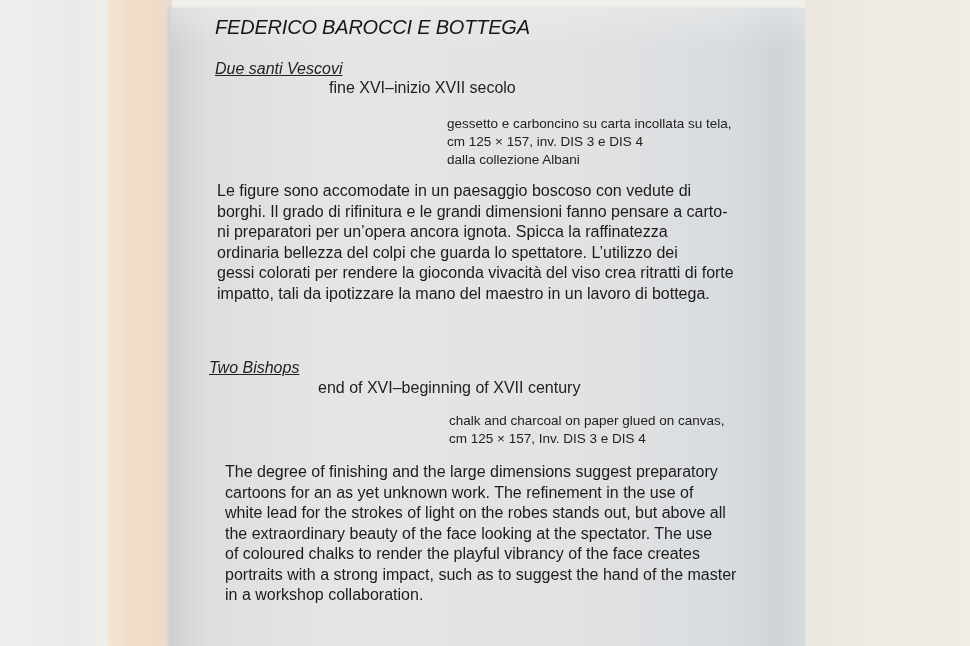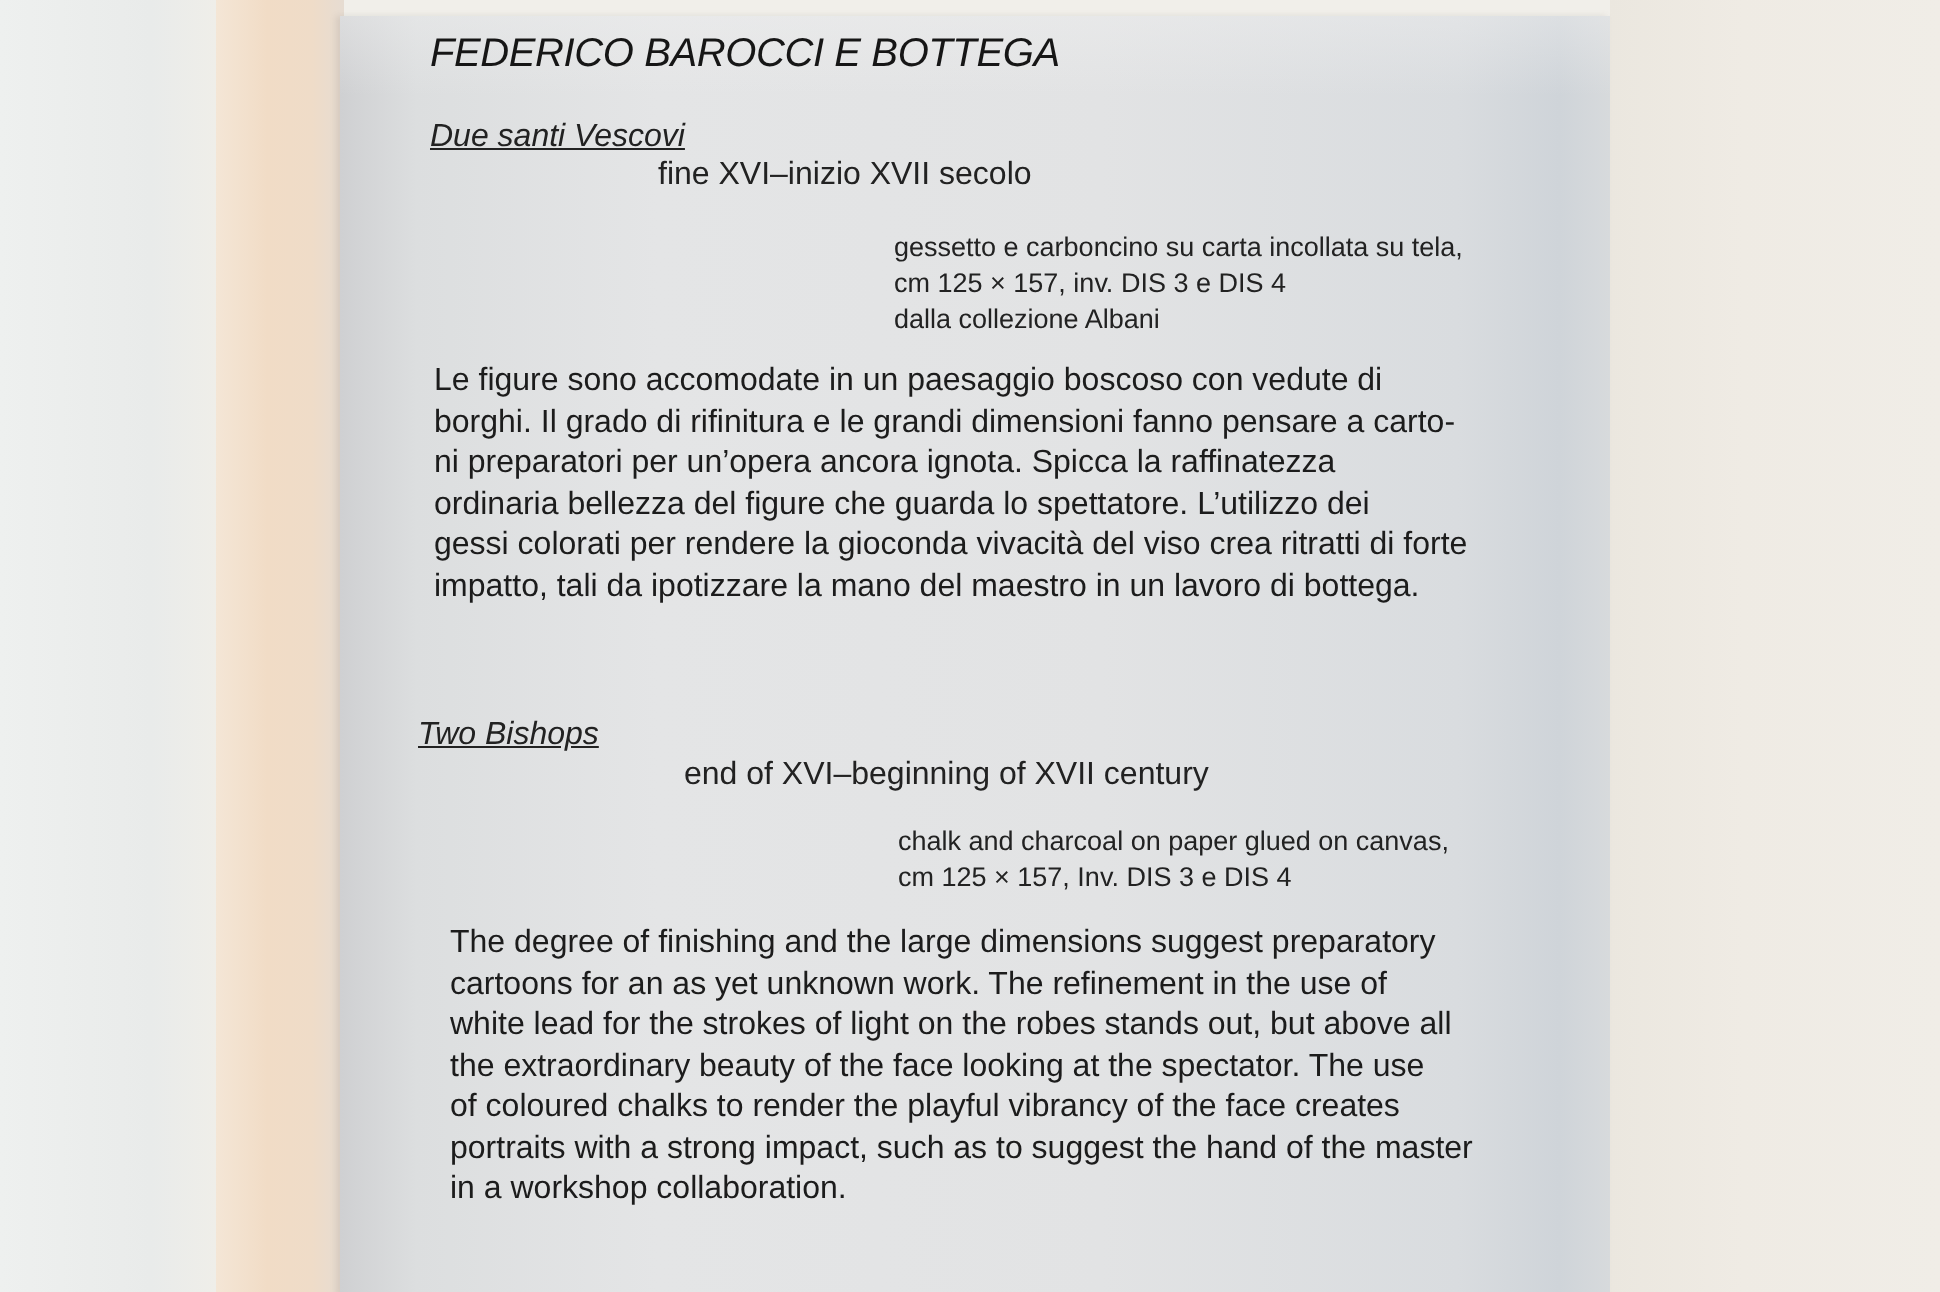--- a/index.html
+++ b/index.html
@@ -78,21 +78,21 @@
       font-size: 16px;
       line-height: 20.5px;
       color: #1c1c1c;
     }
     .body span { display: block; }
     .it-title { left: 45px; top: 52px; }
     .it-date { left: 159px; top: 71px; }
     .it-meta { left: 277px; top: 107px; }
     .it-body { left: 47px; top: 173px; }
     .en-title { left: 39px; top: 351px; }
-    .en-date { left: 172px; top: 371px; }
+    .en-date { left: 148px; top: 371px; }
     .en-meta { left: 279px; top: 404px; }
     .en-body { left: 55px; top: 454px; }
   </style>
 </head>
 <body>
 
 <div class="wall-left"></div>
 <div class="wall-strip"></div>
 <div class="wall-right"></div>
 
@@ -103,21 +103,21 @@
   <p class="txt date it-date">fine XVI–inizio XVII secolo</p>
   <div class="txt meta it-meta">
     <span>gessetto e carboncino su carta incollata su tela,</span>
     <span>cm 125 × 157, inv. DIS 3 e DIS 4</span>
     <span>dalla collezione Albani</span>
   </div>
   <div class="txt body it-body">
     <span>Le figure sono accomodate in un paesaggio boscoso con vedute di</span>
     <span>borghi. Il grado di rifinitura e le grandi dimensioni fanno pensare a carto-</span>
     <span>ni preparatori per un’opera ancora ignota. Spicca la raffinatezza</span>
-    <span>ordinaria bellezza del figure che guarda lo spettatore. L’utilizzo dei</span>
+    <span>ordinaria bellezza del colpi che guarda lo spettatore. L’utilizzo dei</span>
     <span>gessi colorati per rendere la gioconda vivacità del viso crea ritratti di forte</span>
     <span>impatto, tali da ipotizzare la mano del maestro in un lavoro di bottega.</span>
   </div>
 
   <p class="txt title en-title">Two Bishops</p>
   <p class="txt date en-date">end of XVI–beginning of XVII century</p>
   <div class="txt meta en-meta">
     <span>chalk and charcoal on paper glued on canvas,</span>
     <span>cm 125 × 157, Inv. DIS 3 e DIS 4</span>
   </div>

